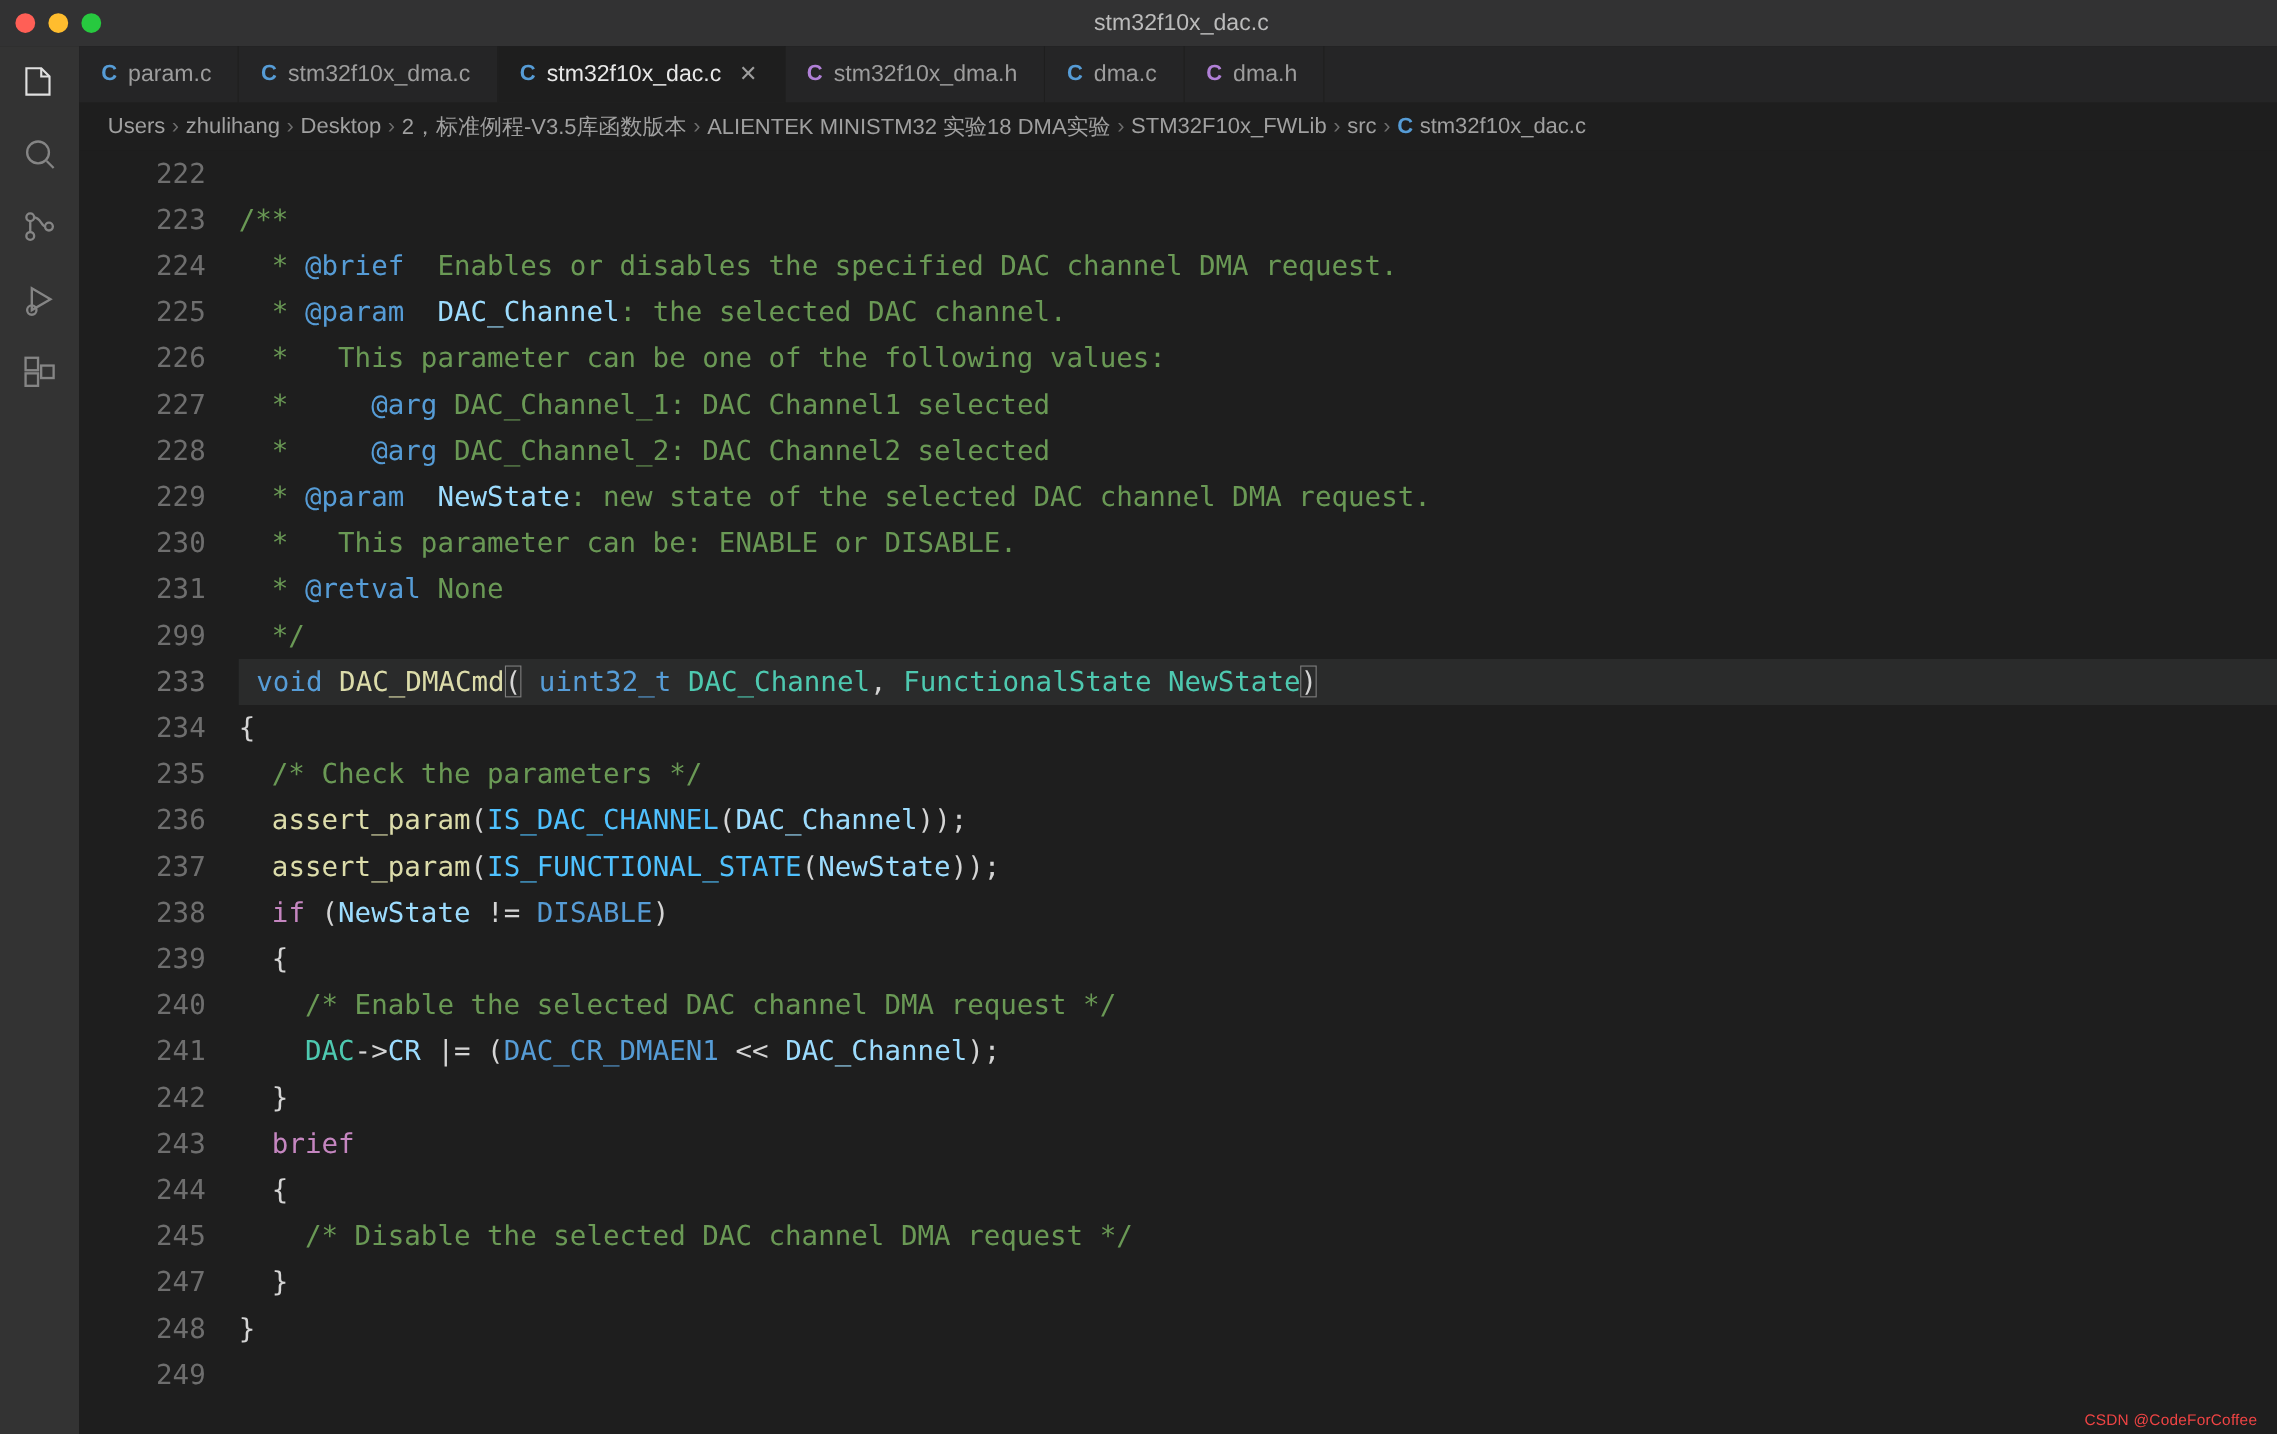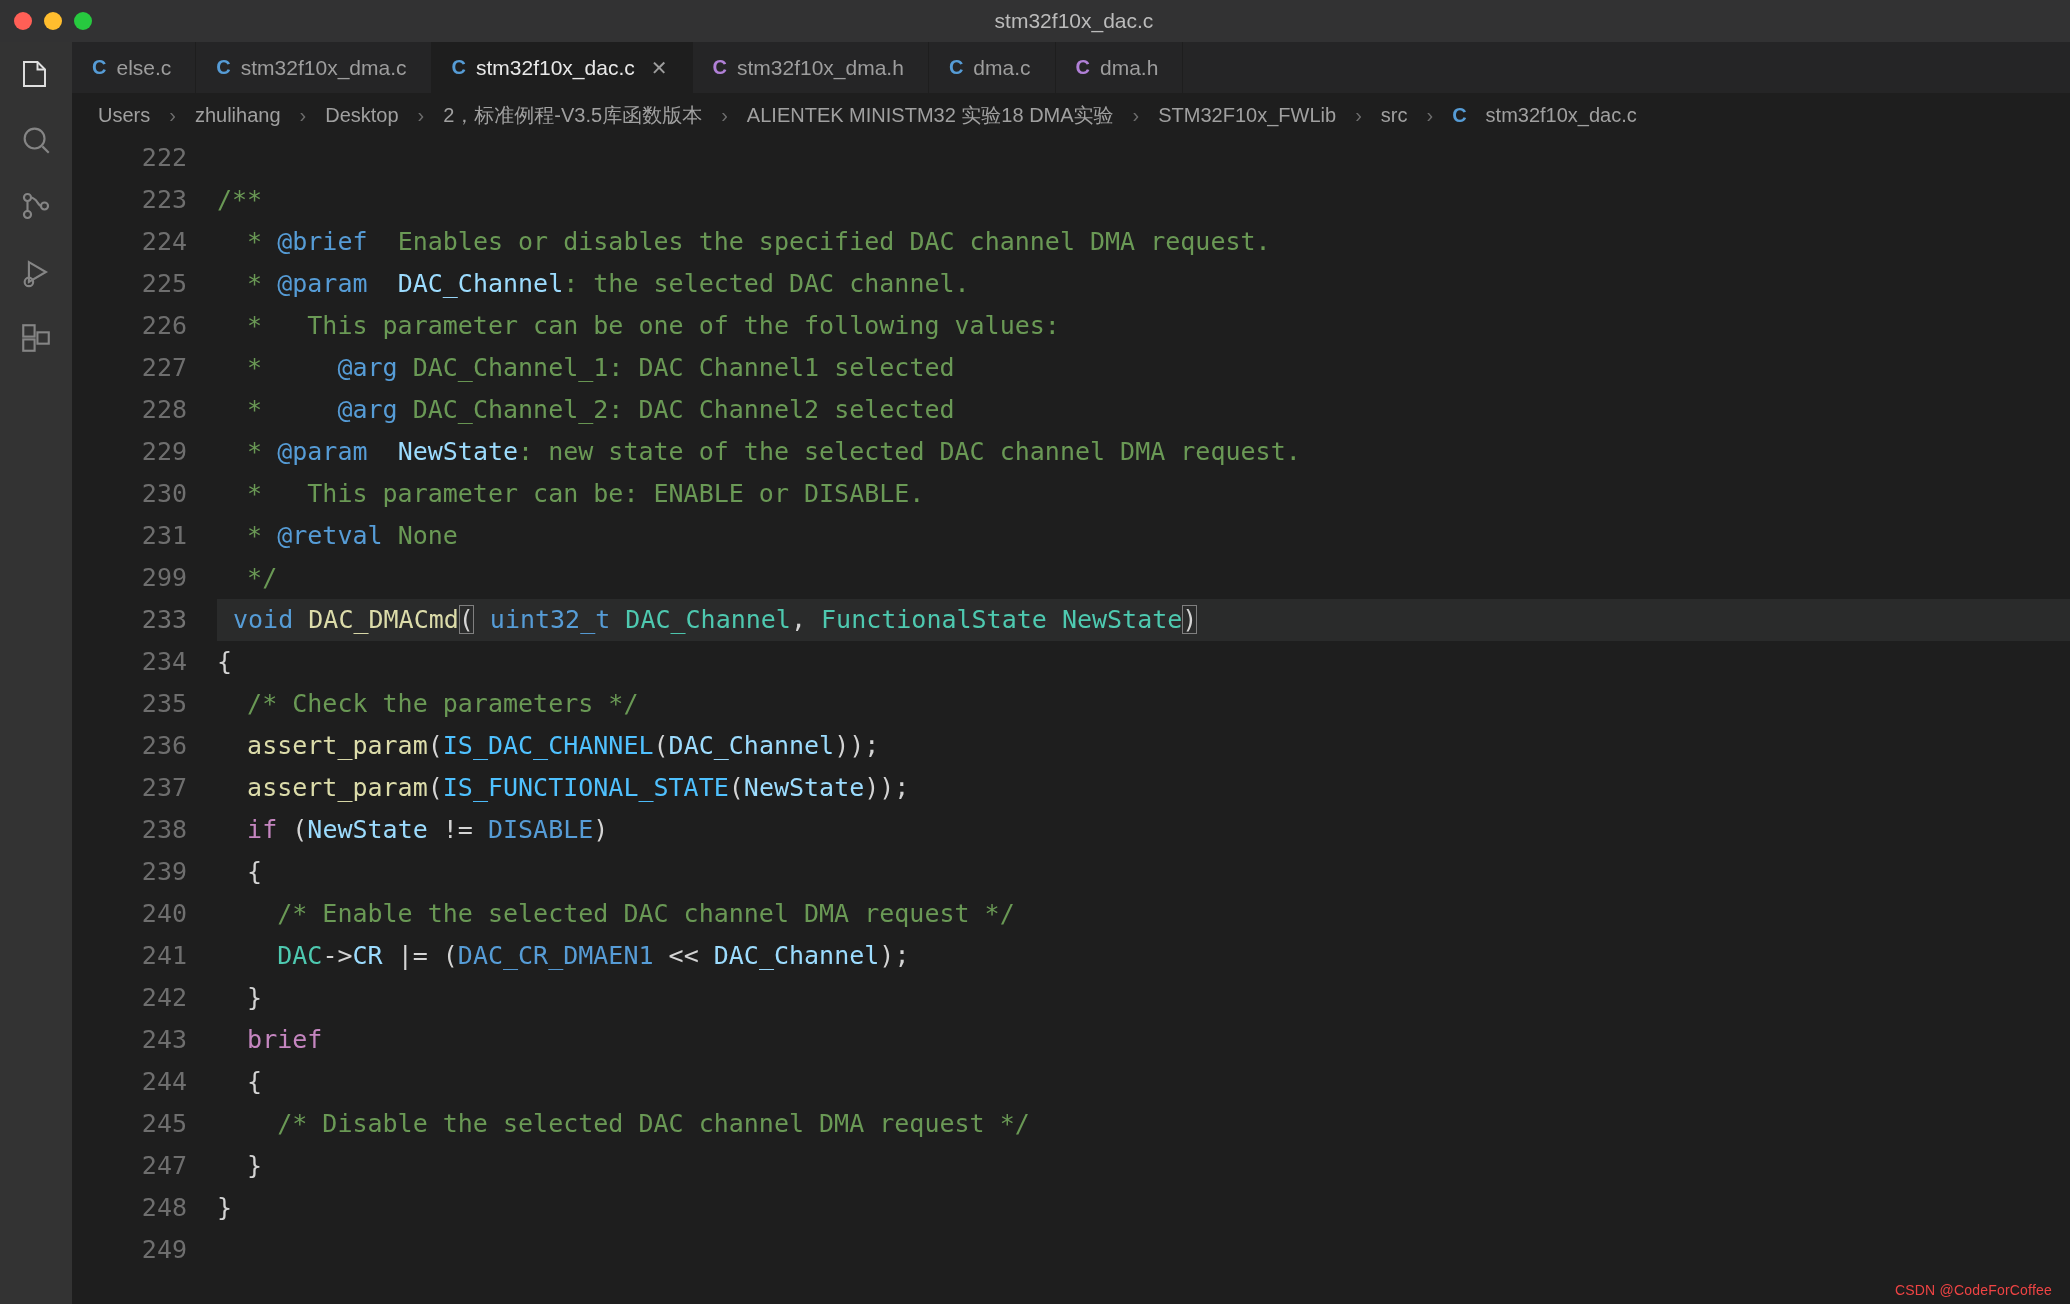--- a/index.html
+++ b/index.html
@@ -64,21 +64,21 @@
     cursor: pointer;
   }
   .tab.active {
     background: #1e1e1e;
     color: #e8e8e8;
   }
   .tab .lang-c { color:#569cd6; font-weight:700; font-size:20px; }
   .tab.alt .lang-c { color: #b180d7; }
   .tab .close { color:#9d9d9d; font-size:20px; margin-left:6px; font-weight:300;}
   .breadcrumbs {
-    display:flex; align-items:center; gap:19px;
+    display:flex; align-items:center; gap:6px;
     padding: 8px 26px; font-size:20px;
     color:#a0a0a0; background:#1e1e1e;
     flex-wrap: nowrap; overflow:hidden;
   }
   .breadcrumbs .sep { color:#6e6e6e; }
   .breadcrumbs .lang-c { color:#569cd6; font-weight:700; }
   .editor {
     flex:1; overflow:hidden; background:#1e1e1e;
     font-family: "SF Mono","Menlo","Consolas",monospace;
     font-size: 25px;
@@ -156,21 +156,21 @@
           <rect x="3" y="13" width="8" height="8"></rect>
           <rect x="13" y="8" width="8" height="8"></rect>
         </svg>
     </div>
   </div>
 
   <div class="editor-area">
     <div class="tabs">
       <div class="tab">
         <span class="lang-c">C</span>
-        <span>else.c</span>
+        <span>param.c</span>
       </div>
       <div class="tab">
         <span class="lang-c">C</span>
         <span>stm32f10x_dma.c</span>
       </div>
       <div class="tab active">
         <span class="lang-c">C</span>
         <span>stm32f10x_dac.c</span>
         <span class="close">✕</span>
       </div>

